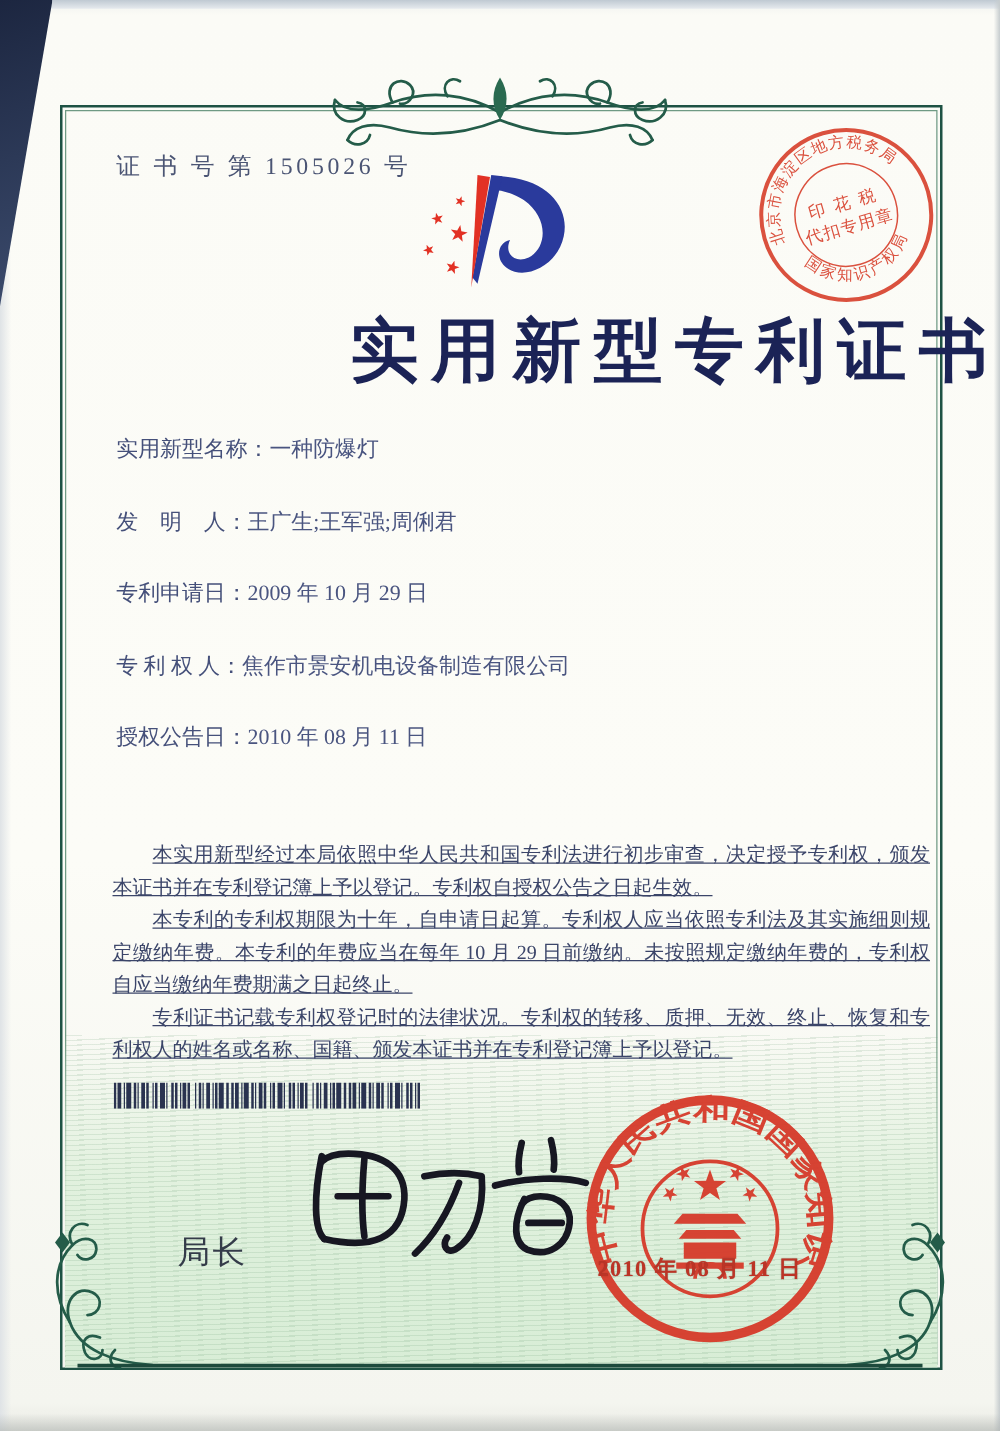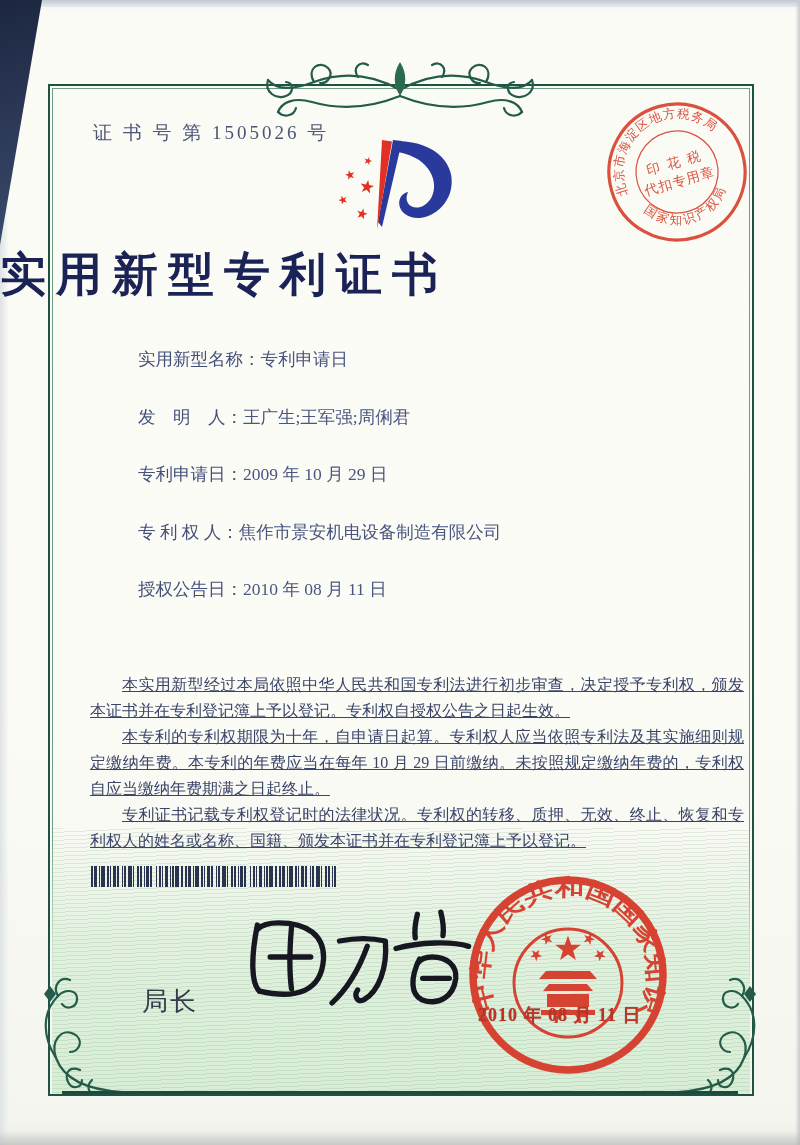--- a/index.html
+++ b/index.html
@@ -37,26 +37,26 @@
 
   .cert-number { position:absolute; left:93px; top:120px; font-size:19px;
     letter-spacing:3px; color:#4b5574; }
 
   .logo { position:absolute; left:322px; top:128px; width:170px; height:115px; }
 
   .tax-stamp { position:absolute; left:601px; top:96px; width:152px; height:152px;
     transform:rotate(-16deg); opacity:.92; }
   .tax-stamp text { fill:#d8432f; font-family:"Liberation Serif",serif; }
 
-  .title { position:absolute; left:0; top:244px; width:800px; text-align:left;
-    font-size:46px; font-weight:bold; letter-spacing:10px; color:#1b2356; }
+  .title { position:absolute; left:0; top:244px; width:800px; text-align:right;
+    font-size:55px; font-weight:bold; letter-spacing:10px; color:#1b2356; }
 
   .fields { position:absolute; left:93px; top:347px; width:620px; }
   .field-row { height:24px; margin-bottom:33.5px; font-size:17.5px; white-space:nowrap; }
-  .field-label { color:#45507a;margin-left:45px; }
+  .field-label { color:#45507a; }
   .field-value { color:#4a5580; }
 
   .body-text { position:absolute; left:90px; top:672px; width:654px;
     font-size:16px; line-height:26px; text-align:justify; color:#3b4569; }
   .body-text p { text-indent:2em;text-decoration:underline; }
 
   .barcode { position:absolute; left:91px; top:866px; width:245px; height:21px; }
 
   .sig-label { position:absolute; left:142px; top:948px; font-size:26px;
     letter-spacing:2px; color:#343b49; font-family:"Liberation Sans",sans-serif;margin-top:36px; }
@@ -154,21 +154,21 @@
       <textPath href="#tax-arc-bottom" startOffset="4">国家知识产权局</textPath>
     </text>
     <text x="76" y="71" text-anchor="middle" font-size="13.5" letter-spacing="2">印 花 税</text>
     <text x="76" y="90" text-anchor="middle" font-size="13.5" letter-spacing="1">代扣专用章</text>
   </svg>
 
   <div class="title">实用新型专利证书</div>
 
   <div class="fields">
     <div class="field-row">
-      <span class="field-label">实用新型名称：</span><span class="field-value">专利申请日</span>
+      <span class="field-label">实用新型名称：</span><span class="field-value">一种防爆灯</span>
     </div>
     <div class="field-row">
       <span class="field-label">发　明　人：</span><span class="field-value">王广生;王军强;周俐君</span>
     </div>
     <div class="field-row">
       <span class="field-label">专利申请日：</span><span class="field-value">2009 年 10 月 29 日</span>
     </div>
     <div class="field-row">
       <span class="field-label">专 利 权 人：</span><span class="field-value">焦作市景安机电设备制造有限公司</span>
     </div>

